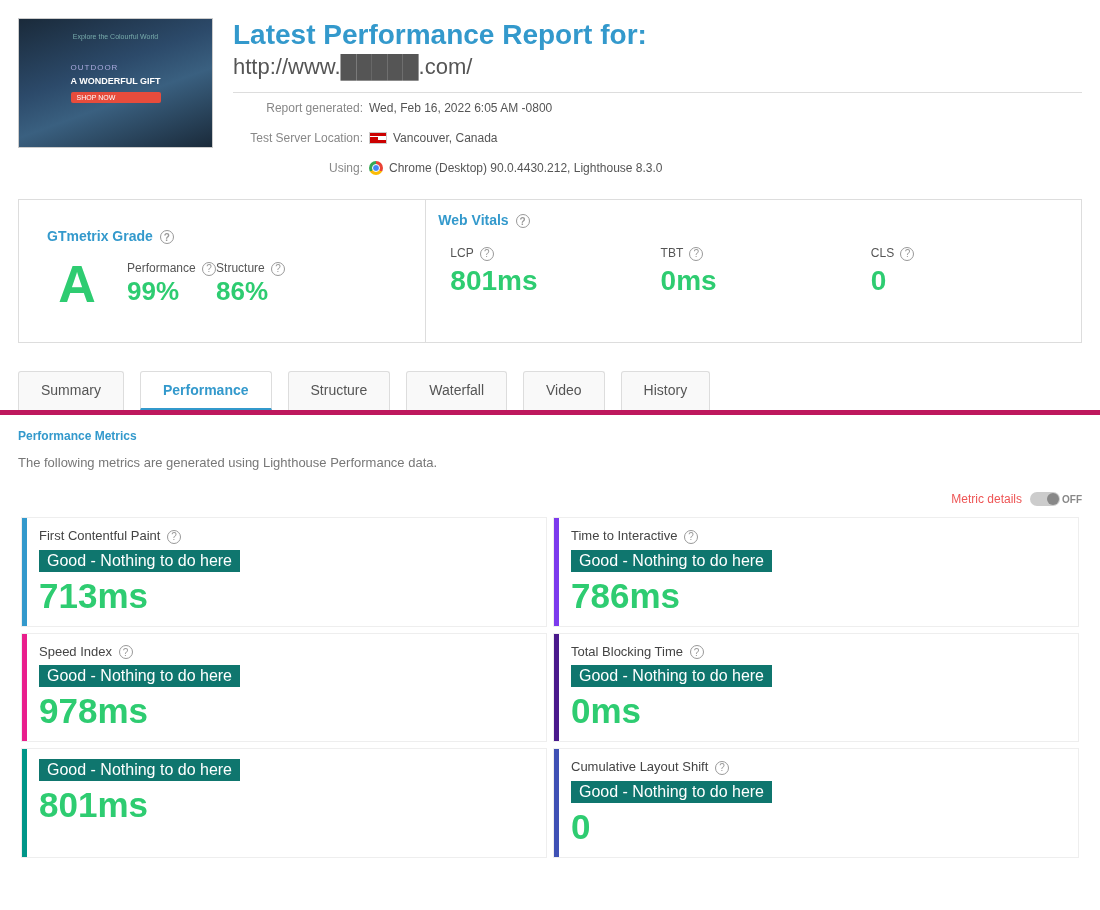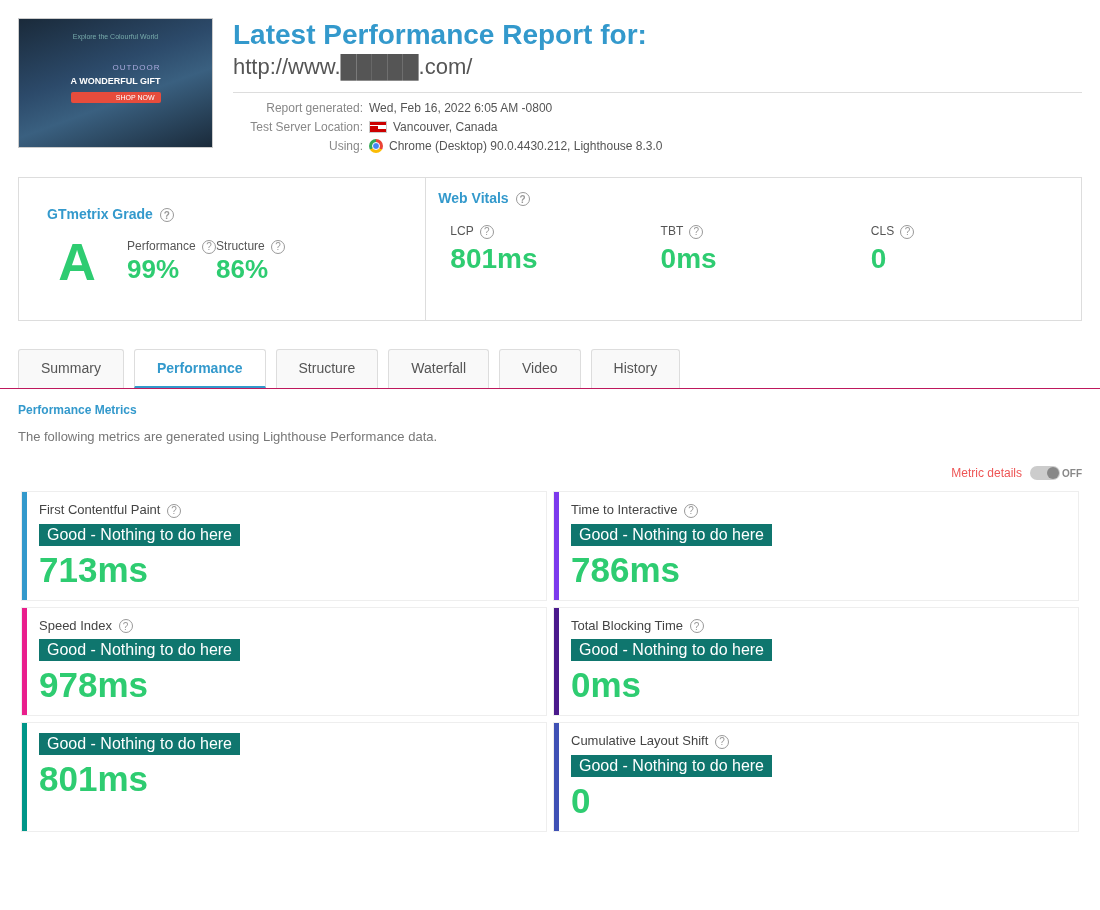--- a/index.html
+++ b/index.html
@@ -1,30 +1,30 @@
 <!DOCTYPE html>
 <html><head>
   <meta charset="utf-8">
   <style>
     * { box-sizing: border-box; margin: 0; padding: 0; }
     body { font-family: Arial, sans-serif; background: #fff; color: #333; font-size: 13px; width: 1100px; }
 
     
     .header { display: flex; align-items: flex-start; padding: 18px 18px 12px 18px; gap: 20px; }
     .screenshot-thumb { width: 195px; height: 130px; background: linear-gradient(160deg, #1a2a3a 0%, #2c4a6a 40%, #3a6080 60%, #1a2a3a 100%); border: 1px solid #ccc; flex-shrink: 0; position: relative; overflow: hidden; display: flex; flex-direction: column; align-items: center; justify-content: center; }
-    .thumb-inner { text-align: right; }
+    .thumb-inner { text-align: left; }
     .thumb-logo { font-size: 8px; color: #aad; letter-spacing: 1px; margin-bottom: 4px; }
     .thumb-tagline { font-size: 9px; color: #fff; font-weight: bold; margin-bottom: 6px; }
     .thumb-btn { background: #e74c3c; color: #fff; font-size: 7px; padding: 2px 6px; border-radius: 2px; }
     .thumb-bg-text { font-size: 7px; color: #7aa; position: absolute; top: 14px; left: 50%; transform: translateX(-50%); white-space: nowrap; }
     .header-info { flex: 1; }
     .header-title { font-size: 28px; color: #3399cc; font-weight: bold; line-height: 1.2; }
     .header-url { font-size: 22px; color: #555; margin-top: 2px; margin-bottom: 12px; }
     .header-divider { border: none; border-top: 1px solid #ddd; margin: 8px 0; }
-    .header-meta { display: flex; flex-direction: column; gap: 5px; padding-left: 10px; }
+    .header-meta { display: flex; flex-direction: column; gap: 16px; padding-left: 10px; }
     .meta-row { display: flex; align-items: center; gap: 6px; font-size: 12px; color: #555; }
     .meta-label { color: #888; text-align: right; min-width: 120px; }
     .flag { display: inline-block; width: 18px; height: 12px; background: linear-gradient(#cc0000 33%, #fff 33%, #fff 66%, #cc0000 66%); border: 1px solid #ccc; position: relative; overflow: hidden; }
     .flag::after { content: ''; position: absolute; left: 0; top: 4px; width: 8px; height: 4px; background: #cc0000; }
     .chrome-icon { display: inline-block; width: 14px; height: 14px; border-radius: 50%; background: conic-gradient(#ea4335 0deg 120deg, #fbbc05 120deg 240deg, #34a853 240deg 360deg); position: relative; }
     .chrome-icon::after { content: ''; position: absolute; top: 50%; left: 50%; transform: translate(-50%, -50%); width: 6px; height: 6px; border-radius: 50%; background: #4285f4; border: 1.5px solid #fff; }
 
     
     .grade-section { display: flex; gap: 0; padding: 12px 18px; }
     .grade-box { flex: 1; border: 1px solid #ddd; padding: 28px; }
@@ -36,21 +36,21 @@
     .grade-metric { display: flex; flex-direction: column; }
     .grade-metric-label { font-size: 12px; color: #555; }
     .grade-metric-value { font-size: 26px; color: #2ecc71; font-weight: bold; }
     .web-vitals-box { flex: 1.8; border: 1px solid #ddd; padding: 12px; margin-left: -1px; }
     .web-vitals-content { display: flex; gap: 0; }
     .vital { flex: 1; padding: 8px 12px; }
     .vital-label { font-size: 12px; color: #555; margin-bottom: 4px; }
     .vital-value { font-size: 28px; color: #2ecc71; font-weight: bold; }
 
     
-    .tabs-bar { display: flex; padding: 16px 18px 0 18px; border-bottom: 1px solid #be185d; gap: 8px; }
+    .tabs-bar { display: flex; padding: 16px 18px 0 18px; border-bottom: 5px solid #be185d; gap: 14px; }
     .tab { padding: 10px 22px; cursor: pointer; font-size: 14px; color: #555; border: 1px solid #ddd; border-bottom: none; background: #f9f9f9; margin-right: 2px; border-radius: 3px 3px 0 0; }
     .tab.active { background: #fff; color: #3399cc; border-bottom: 2px solid #3399cc; font-weight: bold; }
 
     
     .perf-section { padding: 14px 18px; }
     .perf-title { color: #3399cc; font-size: 12px; font-weight: bold; margin-bottom: 12px; }
     .perf-subtitle { font-size: 13px; color: #777; margin-bottom: 22px; }
     .metric-details-row { display: flex; justify-content: flex-end; align-items: center; gap: 8px; margin-bottom: 8px; }
     .metric-details-label { font-size: 12px; color: #e55; }
     .toggle-switch { display: flex; align-items: center; gap: 2px; }

